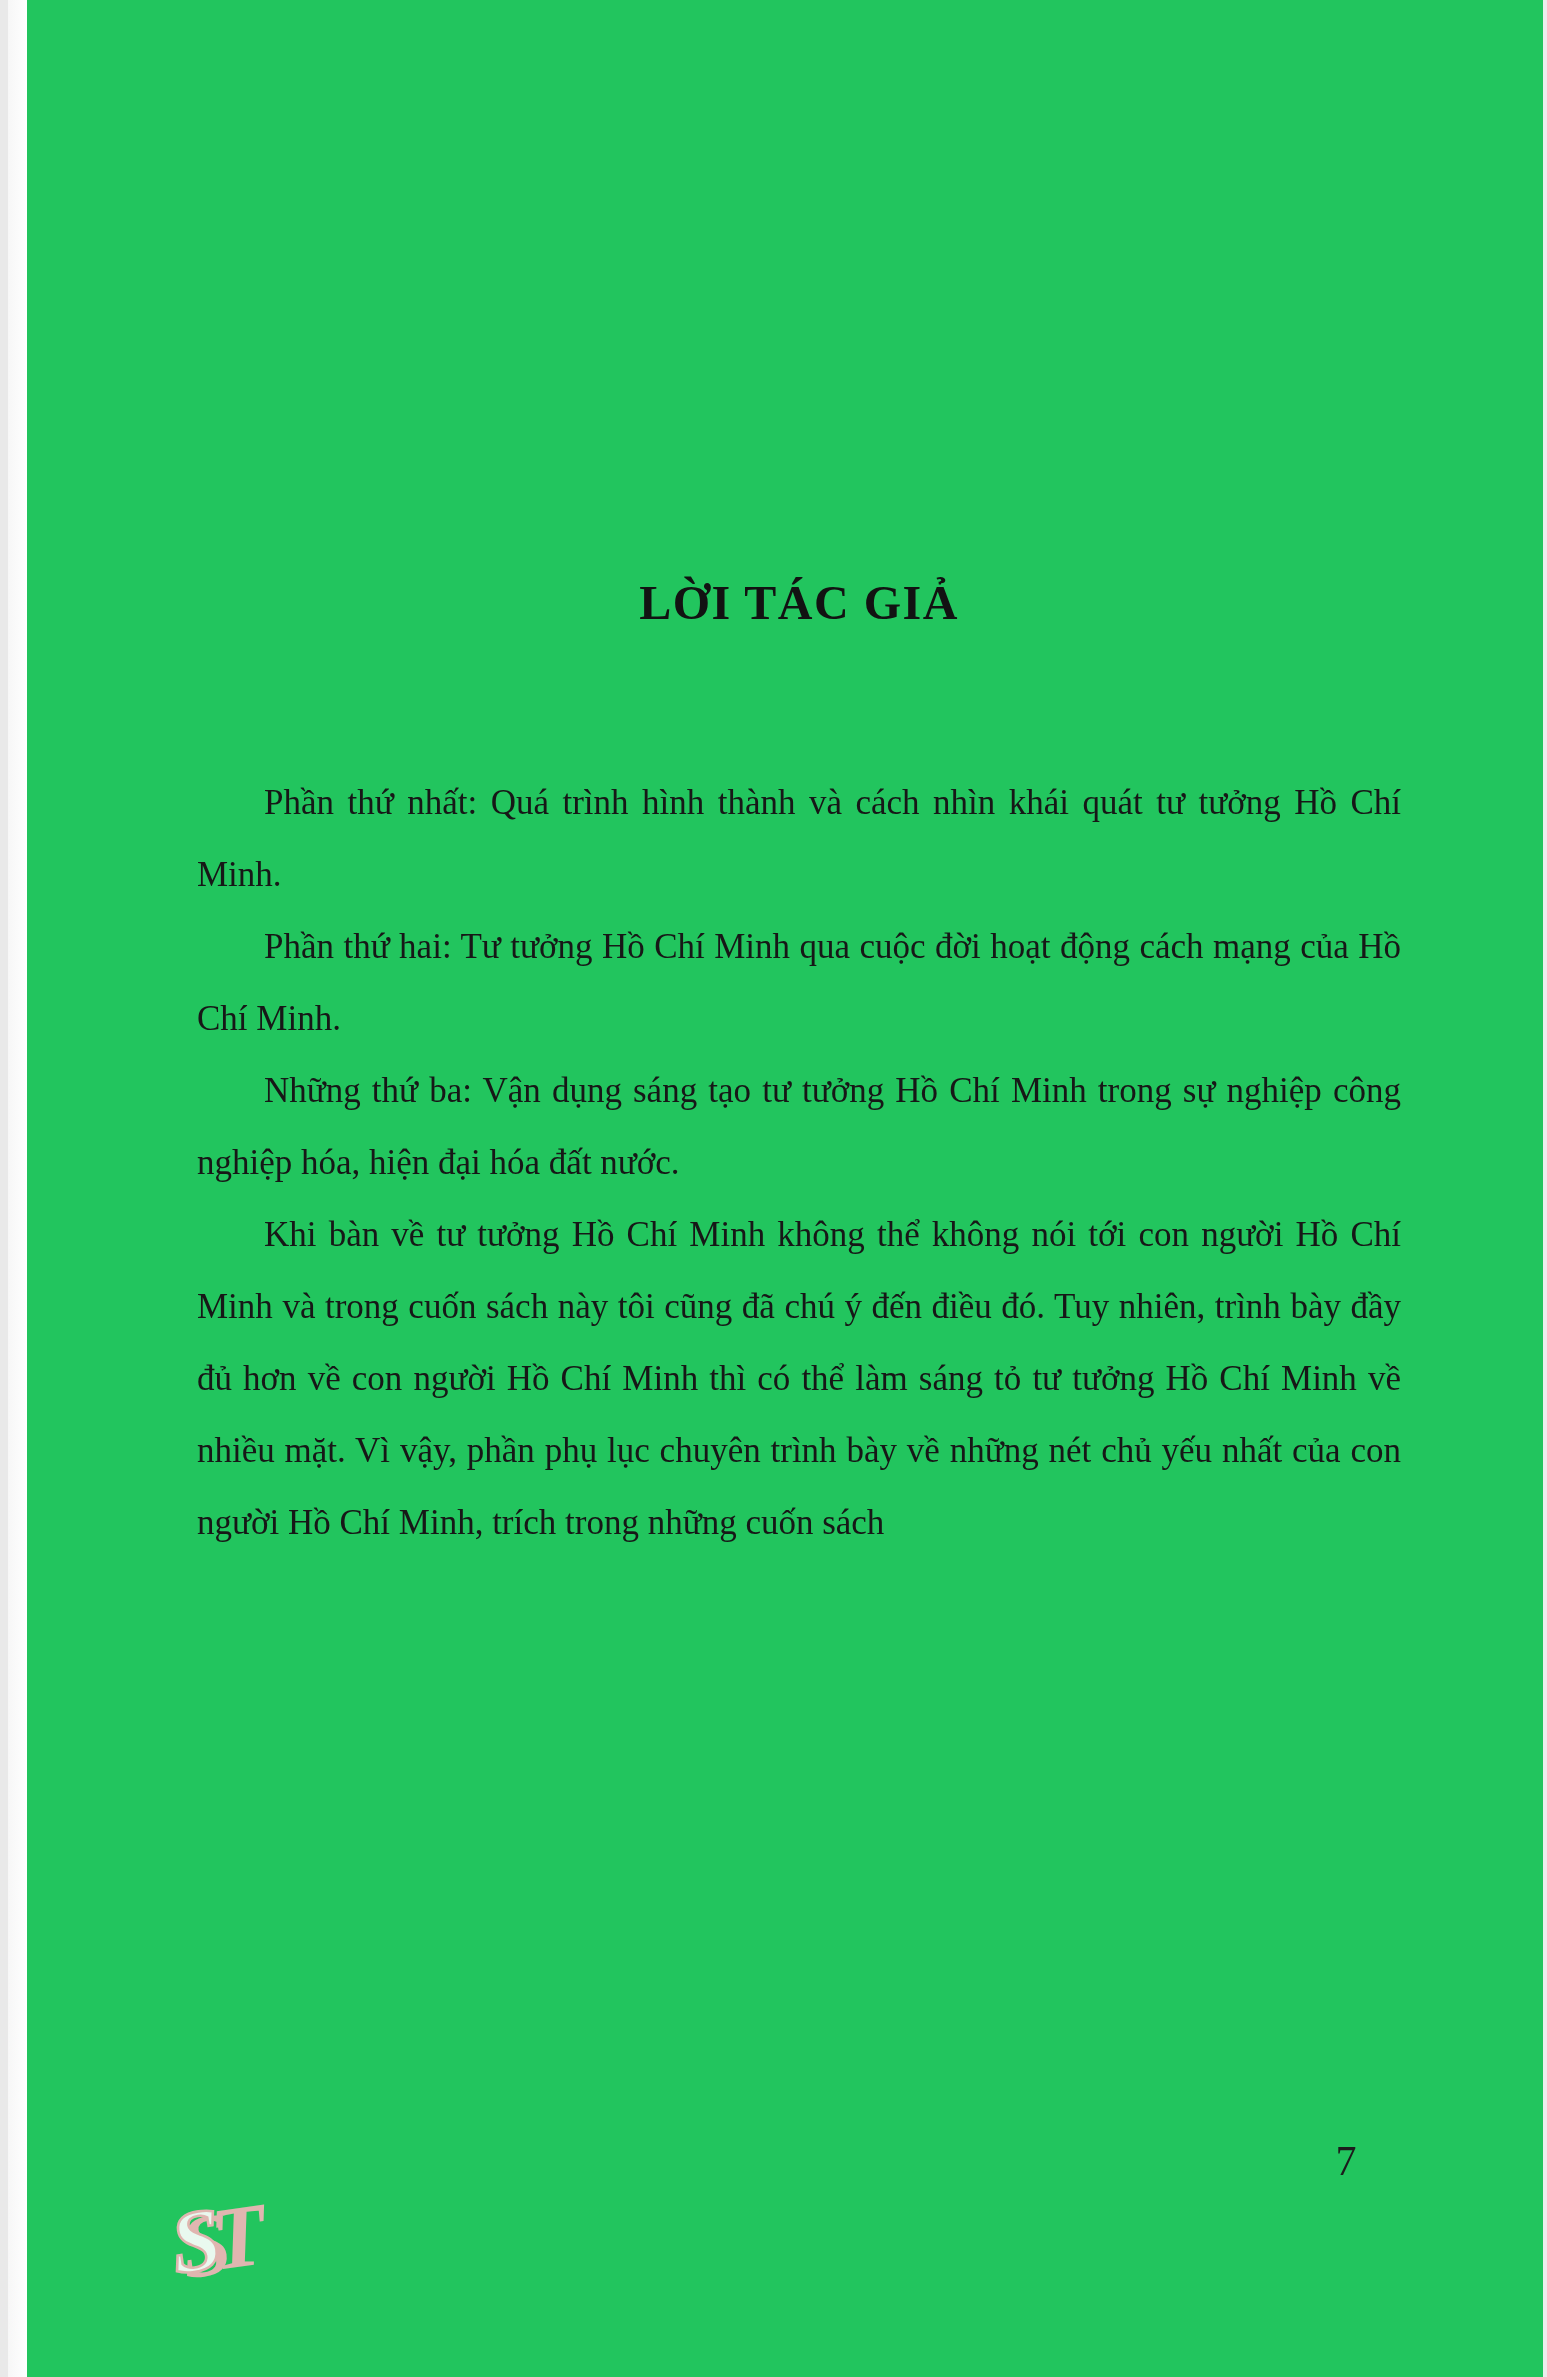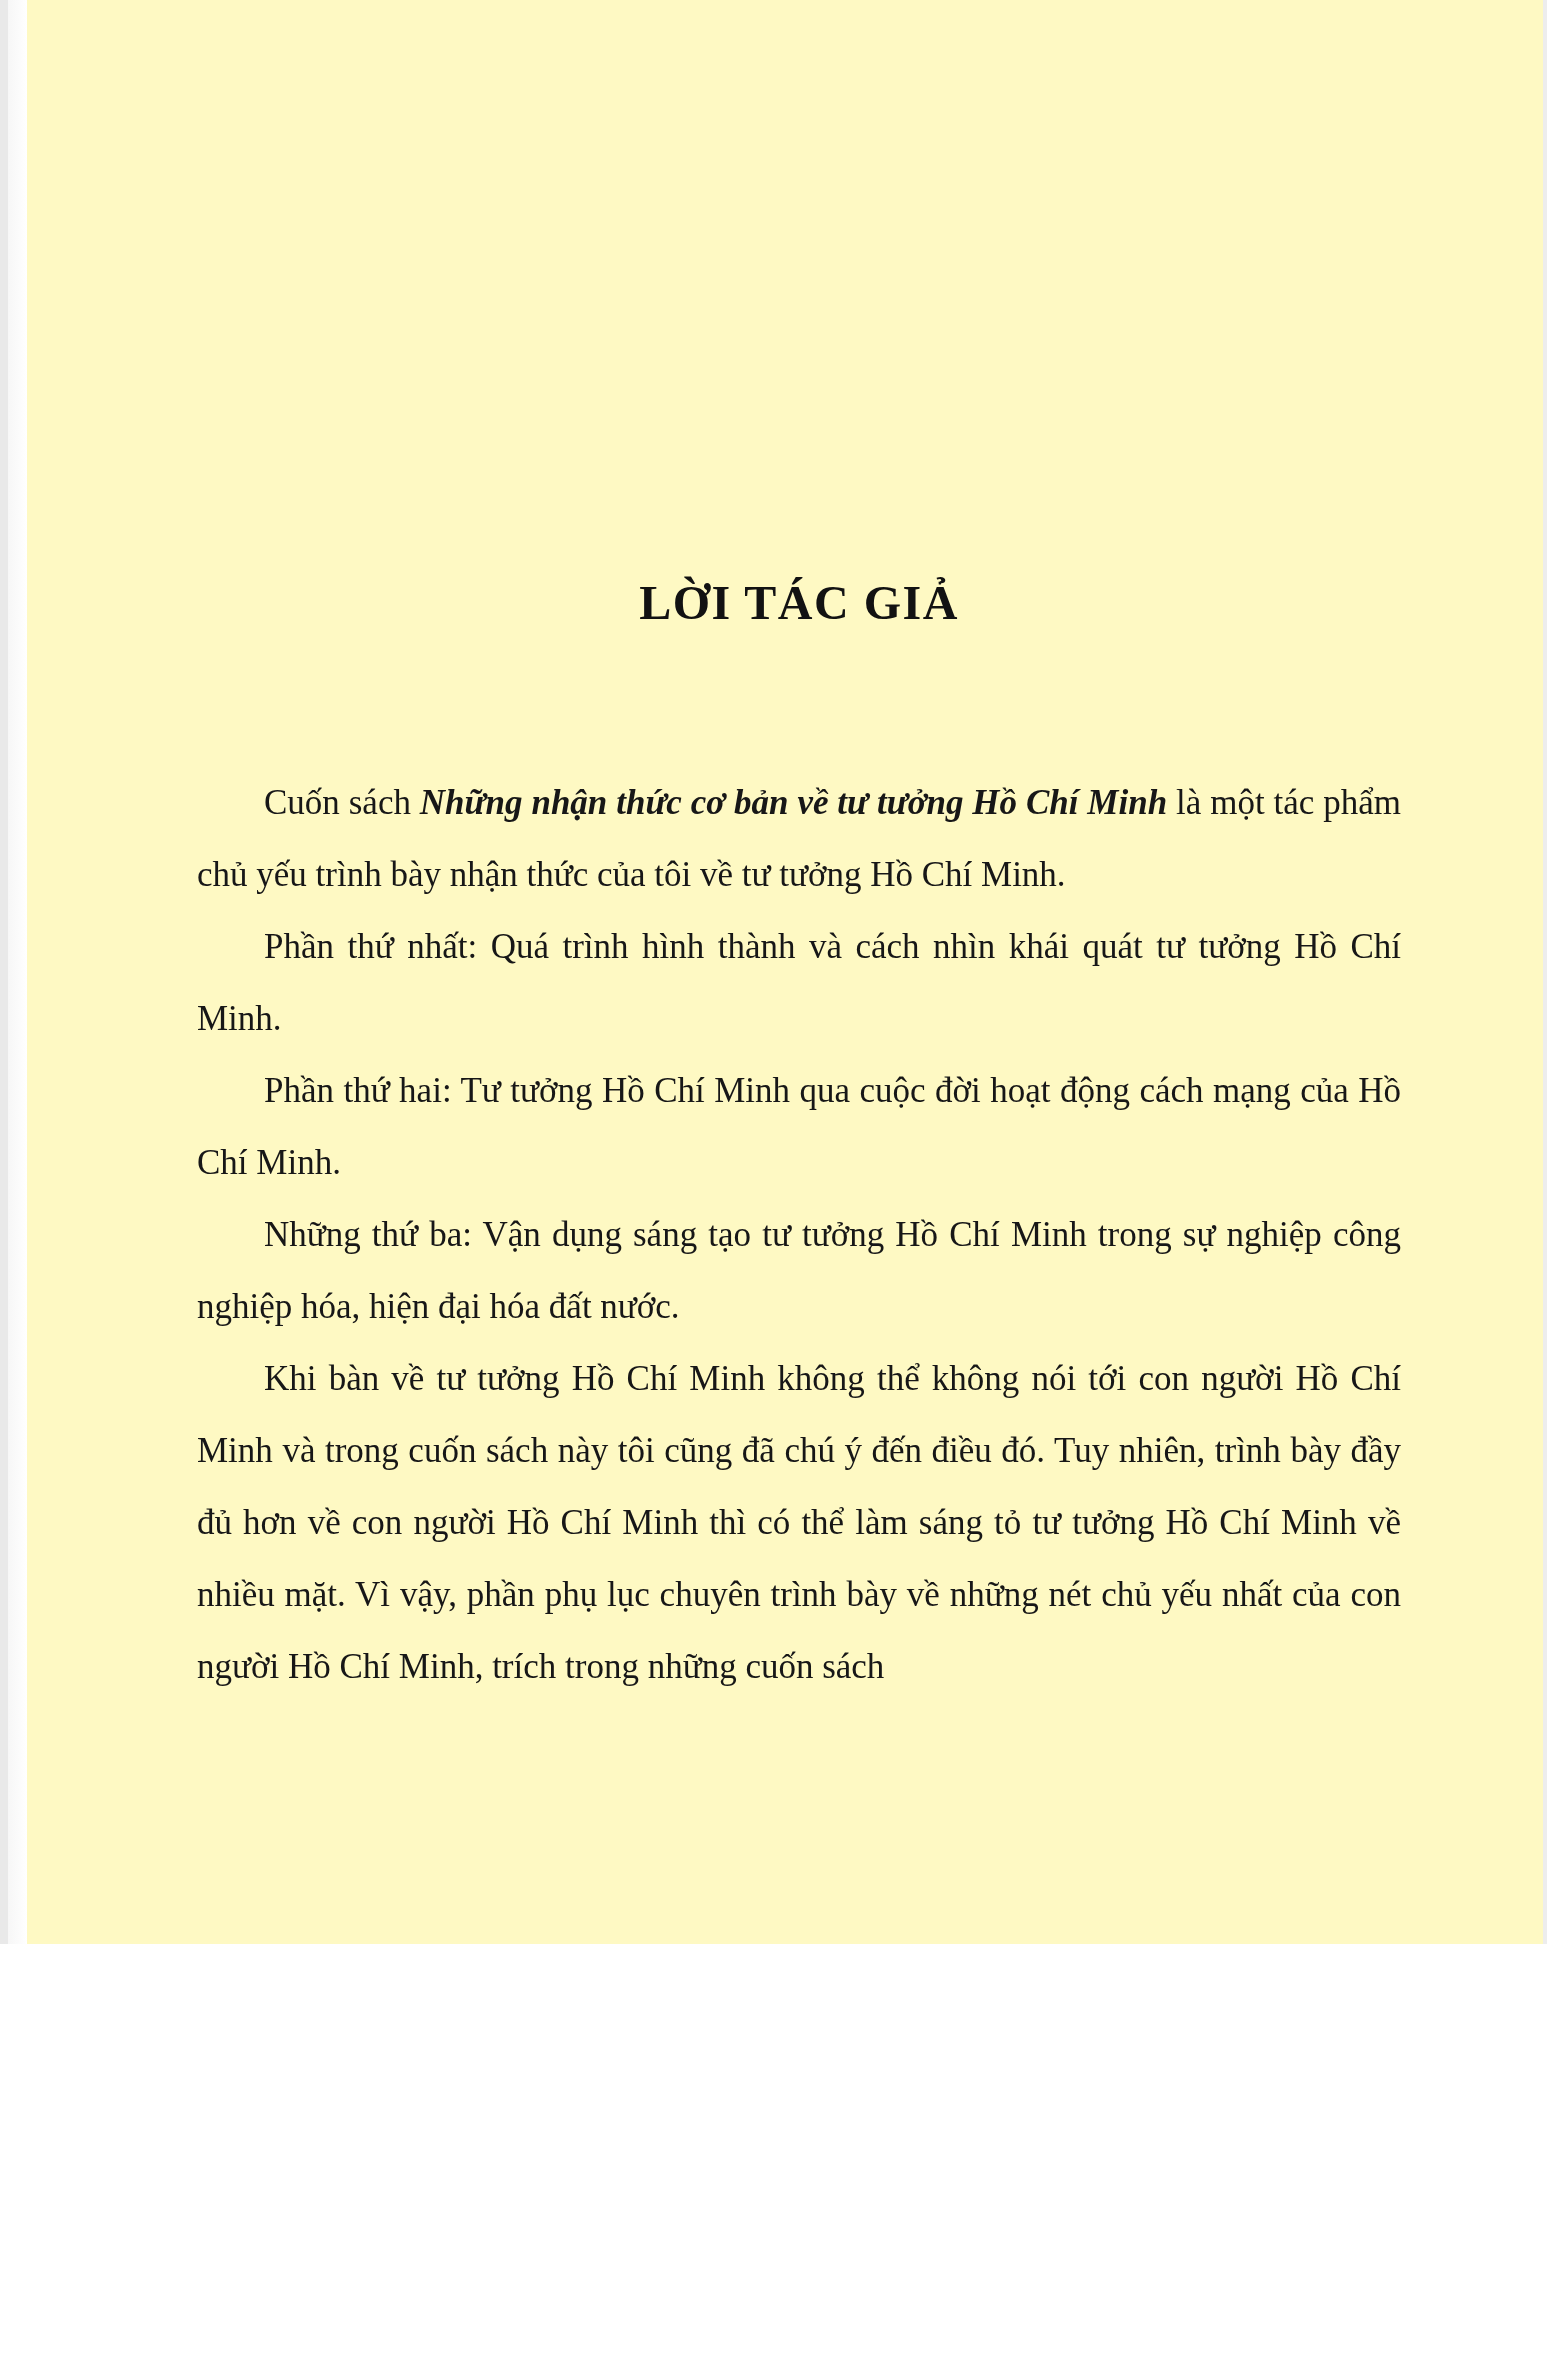--- a/index.html
+++ b/index.html
@@ -1,20 +1,20 @@
 <!DOCTYPE html>
 <html style="font-size:12px"><head>
 <meta charset="utf-8">
 <style>
   html, body { margin: 0; padding: 0; background: #ffffff; }
   .page {
     position: relative;
     width: 1547px;
-    height: 1944px;
-    background: #fef9c3;
+    height: 2377px;
+    background: #22c55e;
     font-family: "Liberation Serif", "DejaVu Serif", serif;
     color: #171717;
     overflow: hidden;
   }
   .edge-left {
     position: absolute; left: 0; top: 0; width: 7.5px; height: 100%;
     background: #e9e9e9;
   }
   .edge-left-fade {
     position: absolute; left: 7.5px; top: 0; width: 19.5px; height: 100%;
@@ -65,23 +65,20 @@
 <div class="page">
 
   <div class="edge-left"></div>
   <div class="edge-left-fade"></div>
   <div class="edge-right"></div>
 
   <h1 class="title">LỜI TÁC GIẢ</h1>
 
   <div class="body-text">
     <p>
-      <span>Cuốn sách </span><span class="seg-bi">Những nhận thức cơ bản về tư tưởng Hồ Chí Minh</span><span> là một tác phẩm chủ yếu trình bày nhận thức của tôi về tư tưởng Hồ Chí Minh.</span>
-    </p>
-    <p>
       <span class="seg-i">Phần thứ nhất:</span><span> Quá trình hình thành và cách nhìn khái quát tư tưởng Hồ Chí Minh.</span>
     </p>
     <p>
       <span class="seg-i">Phần thứ hai:</span><span> Tư tưởng Hồ Chí Minh qua cuộc đời hoạt động cách mạng của Hồ Chí Minh.</span>
     </p>
     <p>
       <span class="seg-i">Những thứ ba:</span><span> Vận dụng sáng tạo tư tưởng Hồ Chí Minh trong sự nghiệp công nghiệp hóa, hiện đại hóa đất nước.</span>
     </p>
     <p>
       <span>Khi bàn về tư tưởng Hồ Chí Minh không thể không nói tới con người Hồ Chí Minh và trong cuốn sách này tôi cũng đã chú ý đến điều đó. Tuy nhiên, trình bày đầy đủ hơn về con người Hồ Chí Minh thì có thể làm sáng tỏ tư tưởng Hồ Chí Minh về nhiều mặt. Vì vậy, phần phụ lục chuyên trình bày về những nét chủ yếu nhất của con người Hồ Chí Minh, trích trong những cuốn sách</span>

